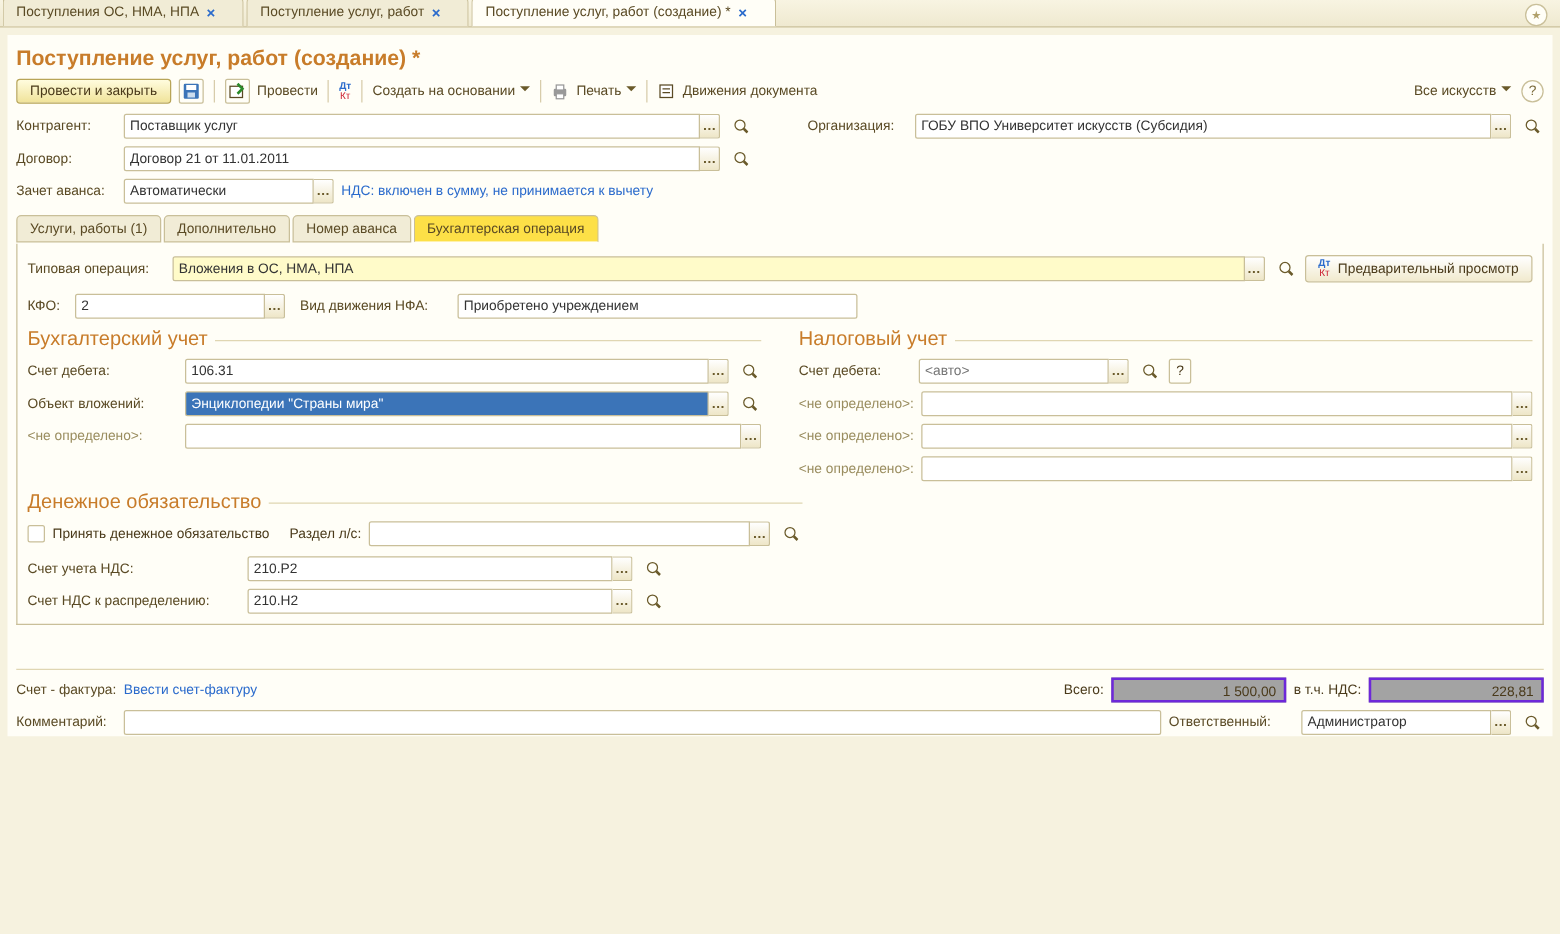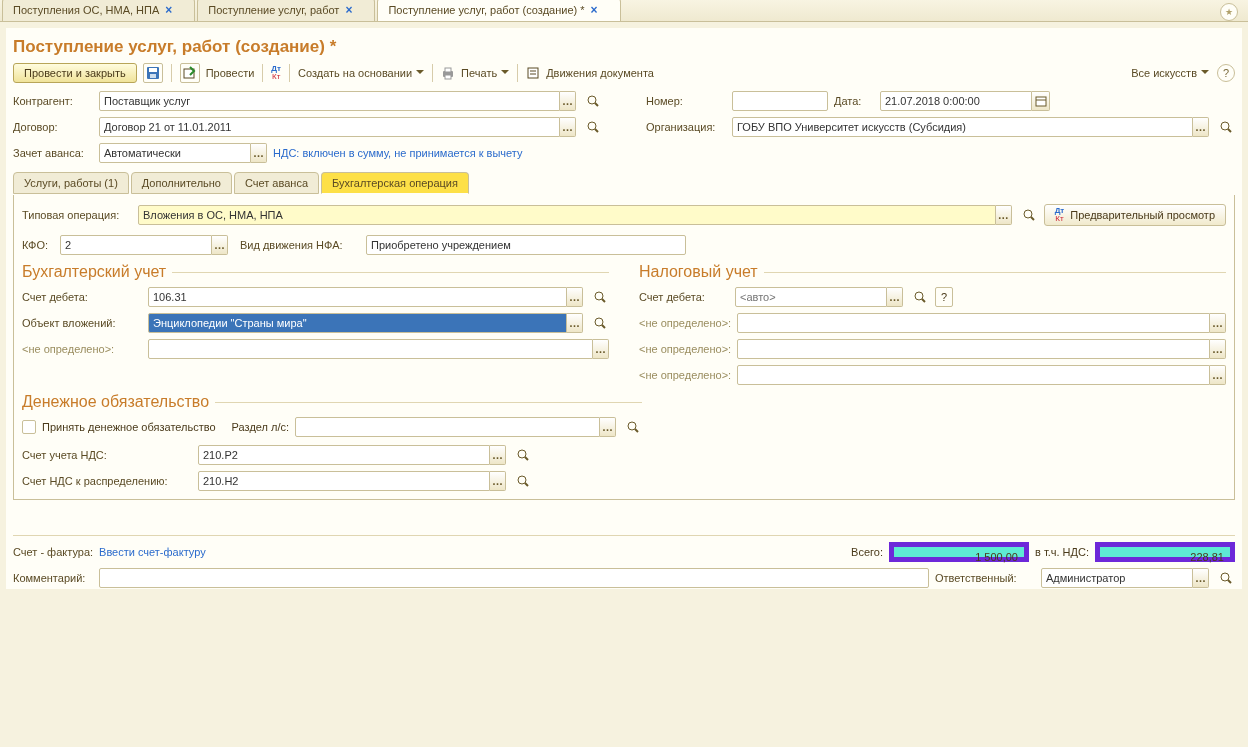--- a/index.html
+++ b/index.html
@@ -41,21 +41,21 @@
   .yellowbar{display:flex;align-items:center;gap:6px;height:24px}
   .yellowbar .inp{background:#fffbc9}
   .fs{display:flex;gap:30px}
   .fgroup{flex:1}
   .fgroup .legend{color:#c87c2a;font-size:16px;display:flex;align-items:center;gap:6px;margin-bottom:6px}
   .fgroup .legend .line{flex:1;height:1px;background:#e0d6b2}
   .grid{display:flex;flex-direction:column;gap:6px}
   .ph{color:#9a8d5f}
   .sel-inp{background:#3b74b8;color:#fff}
   .footer{margin-top:auto;border-top:1px solid #e0d6b2;padding-top:6px;display:flex;flex-direction:column;gap:6px}
-  .sumbox{width:140px;height:20px;border:5px solid #6d28d9;background:#5eead4;text-align:right;padding:0 6px;line-height:20px}
+  .sumbox{width:140px;height:20px;border:2px solid #6d28d9;background:#a3a3a3;text-align:right;padding:0 6px;line-height:20px}
   .chk{width:14px;height:14px;border:1px solid #c9bf99;background:#fff;border-radius:2px}
   .qmark{width:18px;height:20px;border:1px solid #c9bf99;border-radius:2px;display:flex;align-items:center;justify-content:center;background:#fffef7;cursor:pointer}
   .spacer{flex:1}
   .preview-btn{display:flex;align-items:center;gap:6px;border:1px solid #c9bf99;border-radius:3px;background:linear-gradient(#fff,#f1eacd);padding:2px 10px;cursor:pointer}
   .dk{font-size:8px;line-height:8px;display:flex;flex-direction:column;align-items:center}
   .dk .d{color:#2b6bcc;font-weight:bold}
   .dk .k{color:#c23}
   svg{display:block}
 </style>
 </head>
@@ -165,54 +165,39 @@
             <span class="lbl">Зачет аванса:</span>
             <div class="lookup" style="flex:0 0 100px">
                 <input class="inp" value="Автоматически" style="">
                 <div class="sel3">…</div>
               </div>
             <span class="link2">НДС: включен в сумму, не принимается к вычету</span>
           </div>
         </div>
         <div class="col">
           <div class="row">
-            <span class="lbl">Номер:</span>
-            <input class="inp small" style="">
-            <span class="lbl" style="min-width:40px">Дата:</span>
-            <div class="lookup" style="flex:0 0 150px">
-                <input class="inp" value="21.07.2018 0:00:00" style="">
-                <div class="cal">
-                  <svg width="12" height="12">
-                    <rect x="1" y="2" width="10" height="9" fill="#fff" stroke="#6a5a2a"></rect>
-                    <line x1="1" y1="5" x2="11" y2="5" stroke="#6a5a2a"></line>
-                  </svg>
-                </div>
-              </div>
-            <div class="spacer"></div>
-          </div>
-          <div class="row">
             <span class="lbl">Организация:</span>
             <div class="lookup">
                 <input class="inp" value="ГОБУ ВПО Университет искусств (Субсидия)" style="">
                 <div class="sel3">…</div>
               </div>
             <div class="mag">
                 <svg width="12" height="12">
                   <circle cx="5" cy="5" r="4" fill="none" stroke="#6a5a2a"></circle>
                   <line x1="8" y1="8" x2="11" y2="11" stroke="#6a5a2a" stroke-width="2"></line>
                 </svg>
               </div>
           </div>
         </div>
       </div>
 
       <div class="subtabs">
         <div class="subtab">Услуги, работы (1)</div>
         <div class="subtab">Дополнительно</div>
-        <div class="subtab">Счет аванса</div>
+        <div class="subtab">Номер аванса</div>
         <div class="subtab active">Бухгалтерская операция</div>
       </div>
 
       <div class="panel" style="flex:0 0 auto">
         <div class="yellowbar">
           <span class="lbl" style="min-width:110px">Типовая операция:</span>
           <div class="lookup">
               <input class="inp" value="Вложения в ОС, НМА, НПА" style="">
               <div class="sel3">…</div>
             </div>

